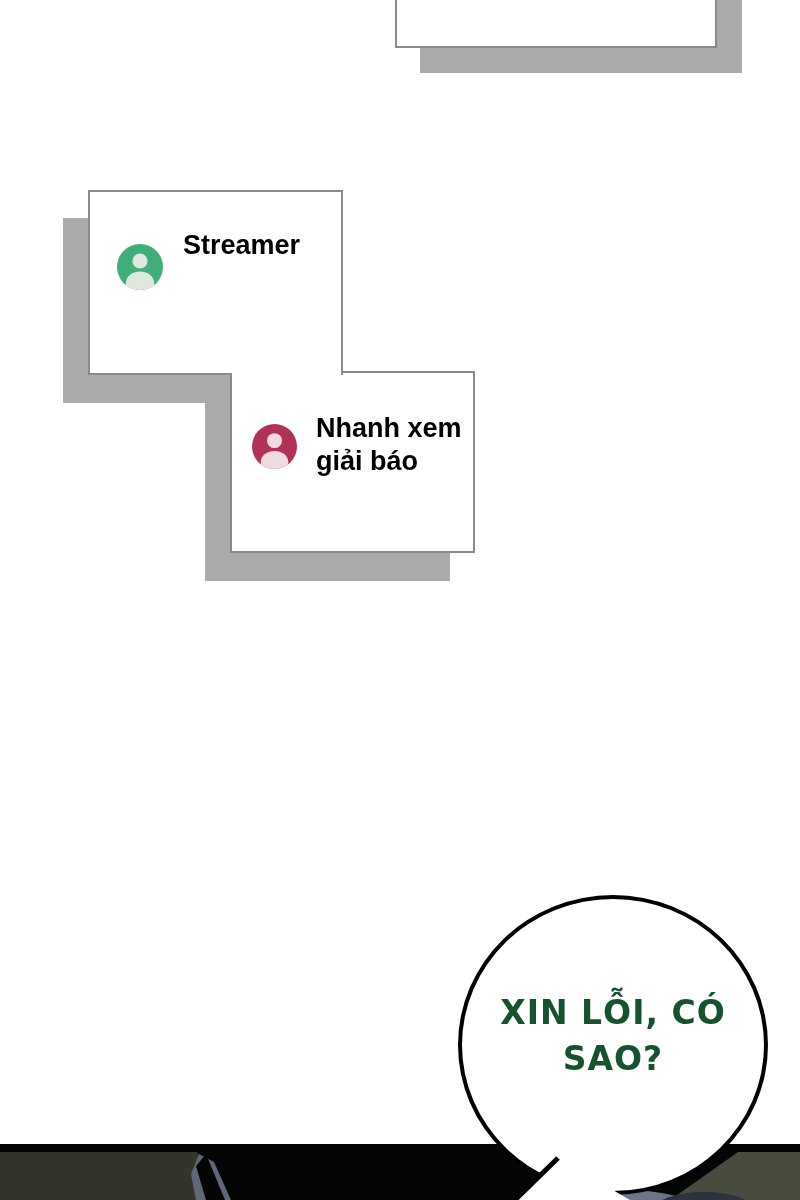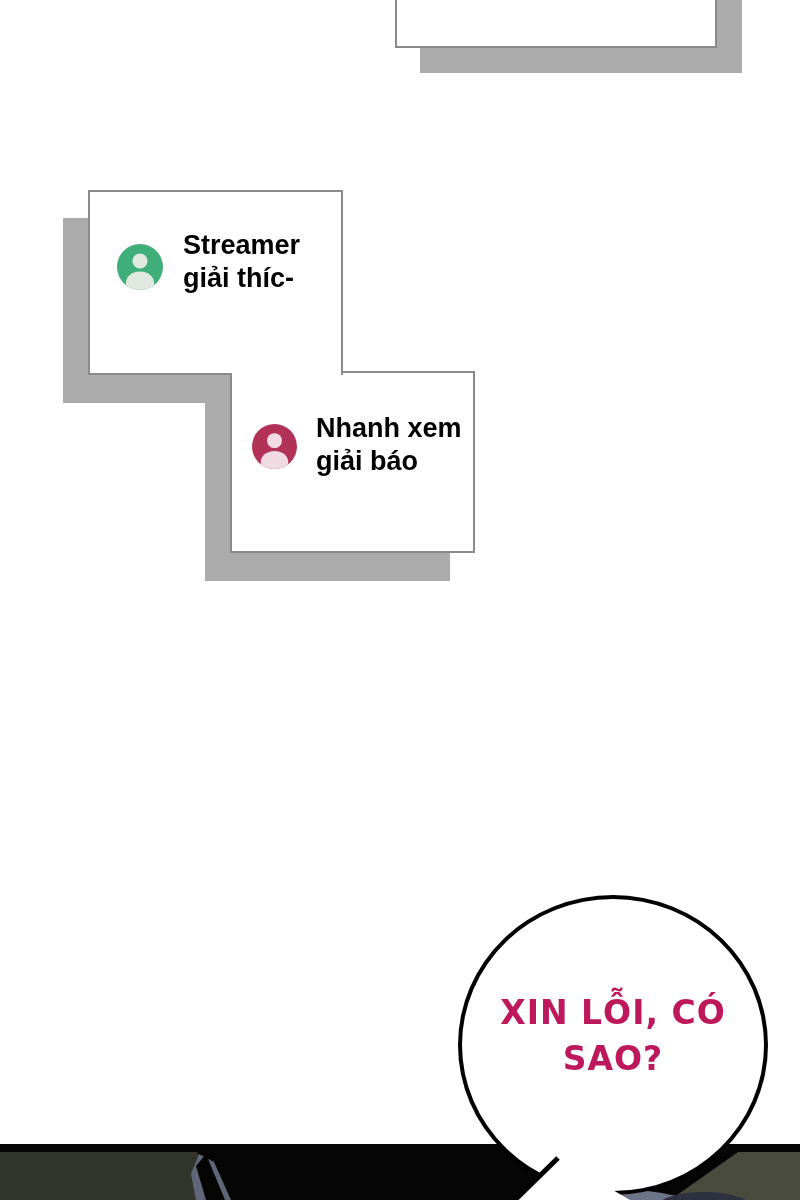--- a/index.html
+++ b/index.html
@@ -63,21 +63,21 @@
     border-radius: 50%;
     box-sizing: border-box;
     z-index: 6;
   }
   .bubble-tail { left: 480px; top: 1130px; width: 170px; height: 70px; z-index: 7; }
   .bubble-text {
     left: 463px; top: 990px;
     width: 300px;
     z-index: 8;
     text-align: center;
-    color: #be185d;
+    color: #14532d;
     font-family: "DejaVu Sans", "Liberation Sans", sans-serif;
     font-size: 33px;
     line-height: 46px;
     font-weight: 700;
     letter-spacing: 1px;
     white-space: nowrap;
   }
   .bubble-text span { display: block; }
 </style>
 </head>
@@ -119,21 +119,20 @@
       <circle cx="23" cy="23" r="23" fill="#b23257"></circle>
       <g clip-path="url(#avc2)" fill="#f0dbe3">
         <circle cx="23" cy="17" r="7.6"></circle>
         <path d="M23 27.5c-8.5 0-14 5.5-14 11v9h28v-9c0-5.5-5.5-11-14-11z"></path>
       </g>
     </svg>
   </span>
 
   <div class="abs chat-text chat-text-a">
     <span>Streamer</span>
-    <span>giải thíc-</span>
   </div>
   <div class="abs chat-text chat-text-b">
     <span>Nhanh xem</span>
     <span>giải báo</span>
   </div>
 
   <svg class="abs scene-panel" viewBox="0 0 800 56" width="800" height="56" preserveAspectRatio="none">
     <rect x="0" y="0" width="800" height="56" fill="#050505"></rect>
     <path d="M0,8 L197,8 L224,56 L0,56 Z" fill="#32352b"></path>
     <path d="M199,10 L214,18 L231,56 L196,56 L191,30 Z" fill="#5f6678"></path>

